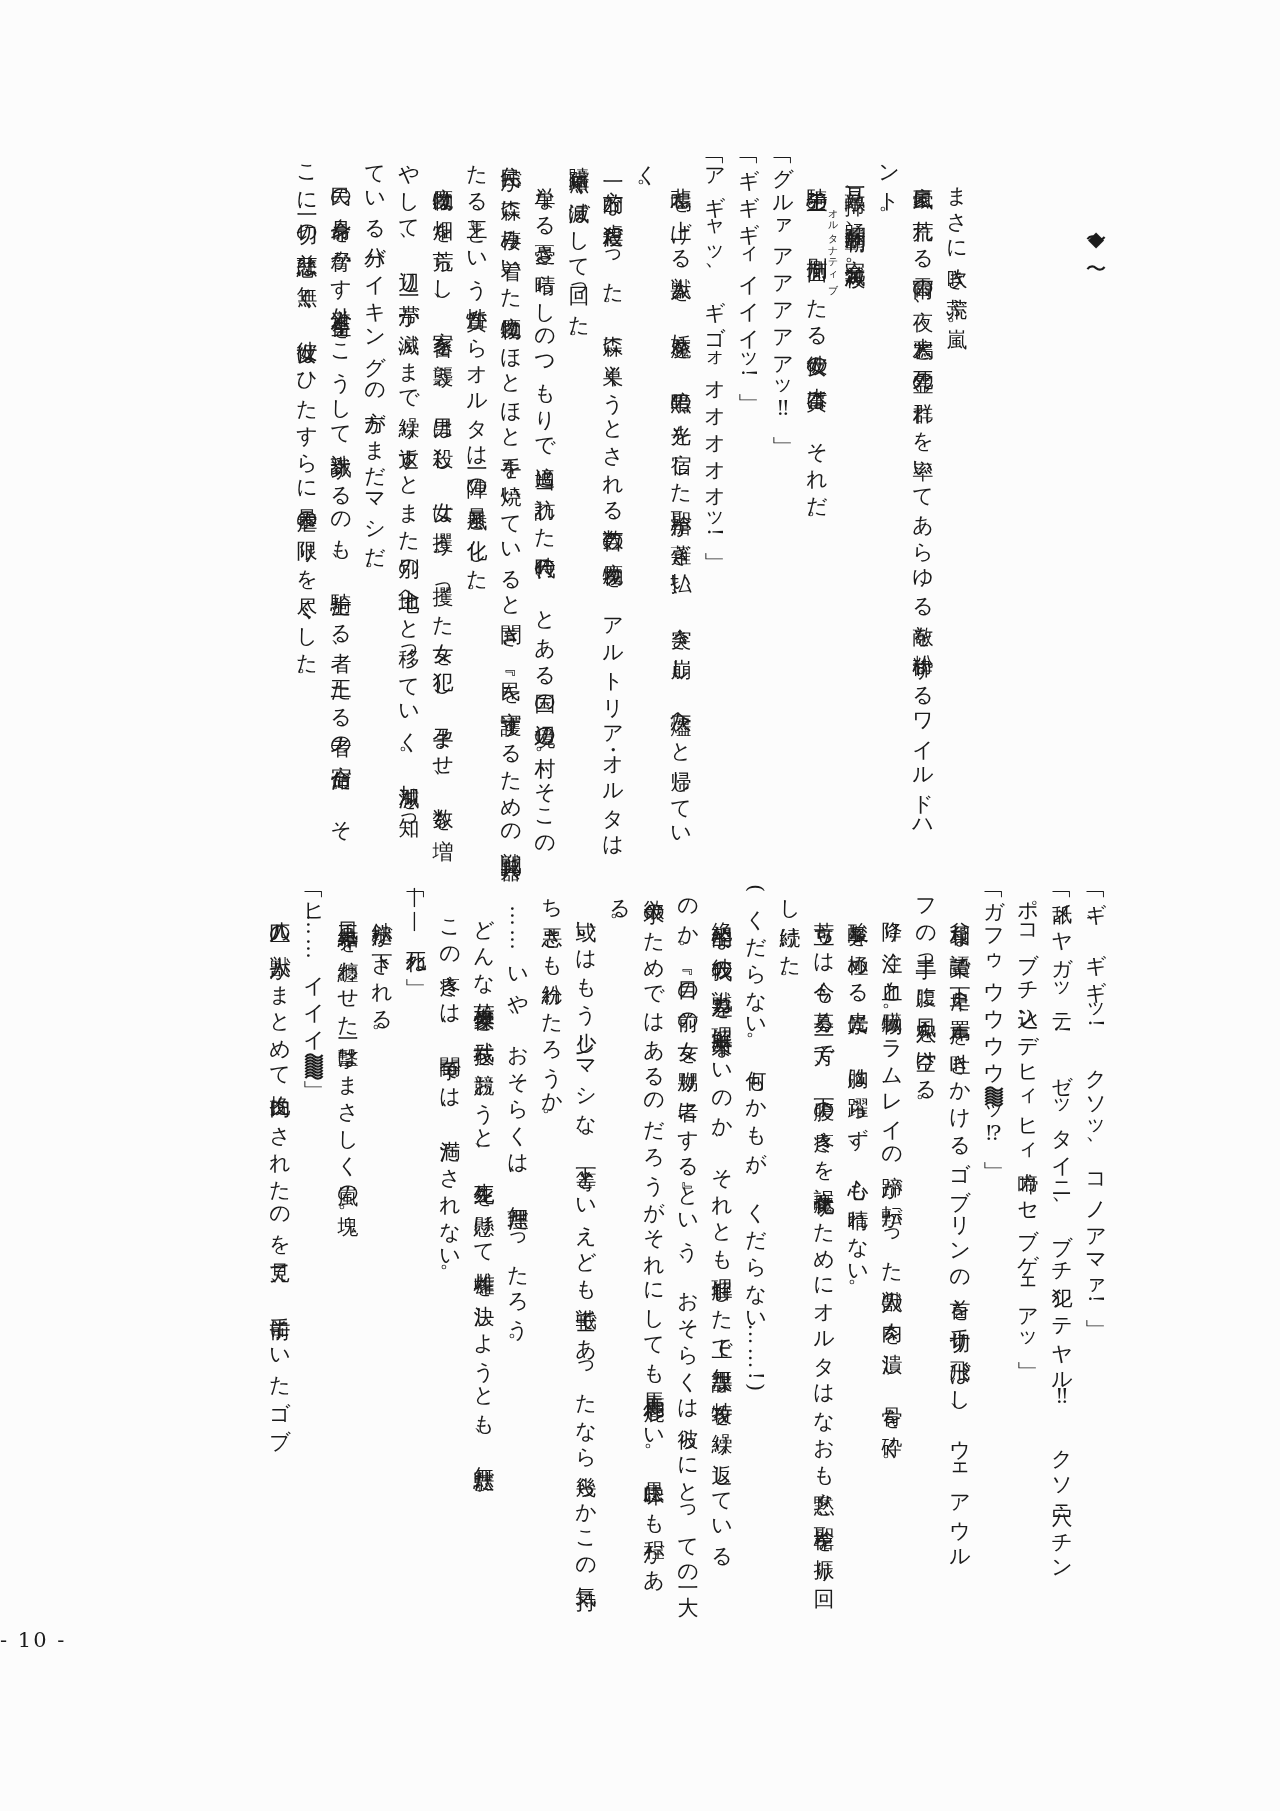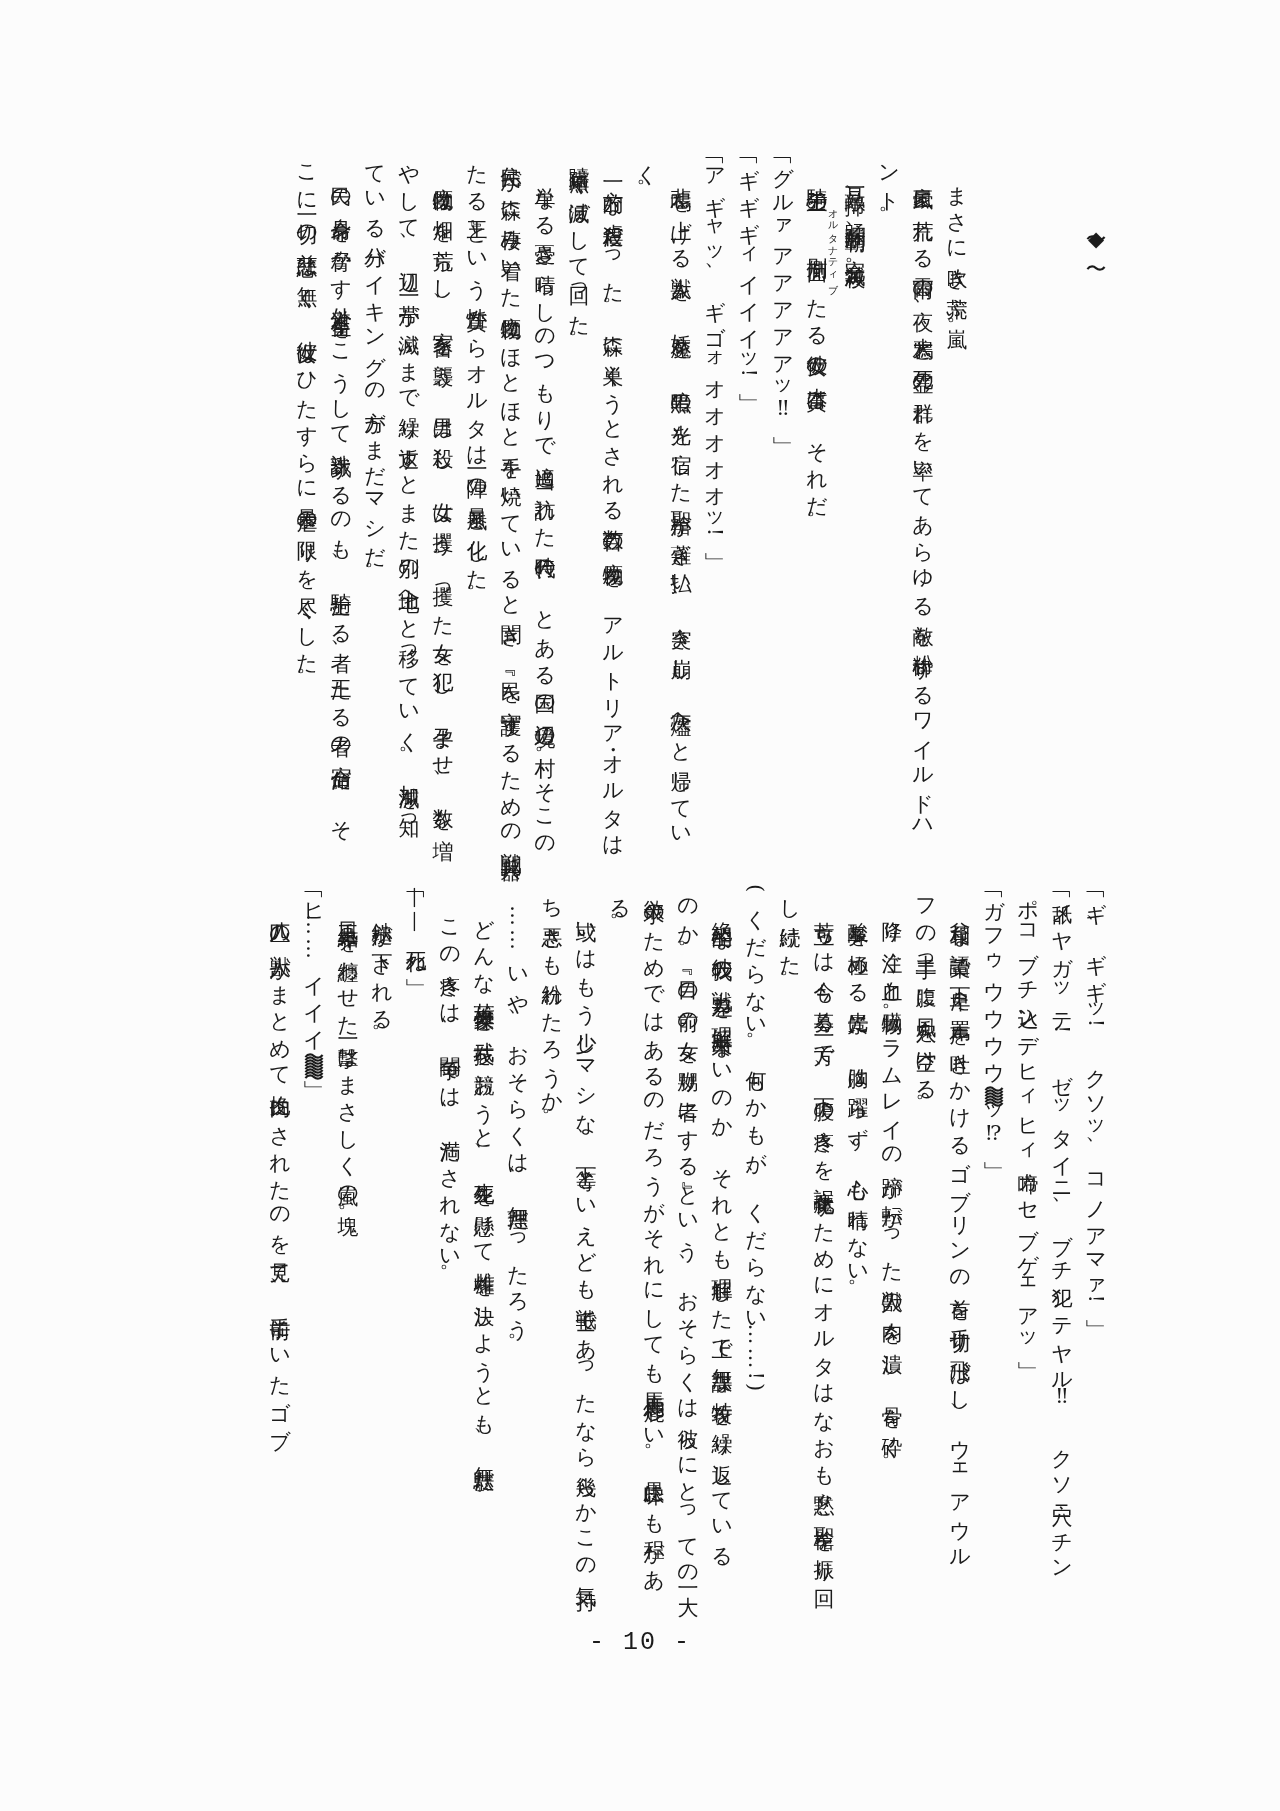--- a/index.html
+++ b/index.html
@@ -37,25 +37,23 @@
   rt {
     font-size: 10px;
     letter-spacing: 1px;
     line-height: 1;
   }
   .page-number {
     position: absolute;
     top: 1628px;
     left: 0;
     right: 0;
-    text-align: center;
-    font-size: 25px;
+    font-size: 21px;
     letter-spacing: 2px;
     color: #1b1b1b;
-    font-family: Liberation Mono, monospace;
   }
 </style>
 </head>
 <body>
 
 <div class="page">
 
   <div class="vblock upper">
     <p class="marker">〜◆〜</p>
     <p class="indent">まさに吹き荒ぶ嵐。</p>

